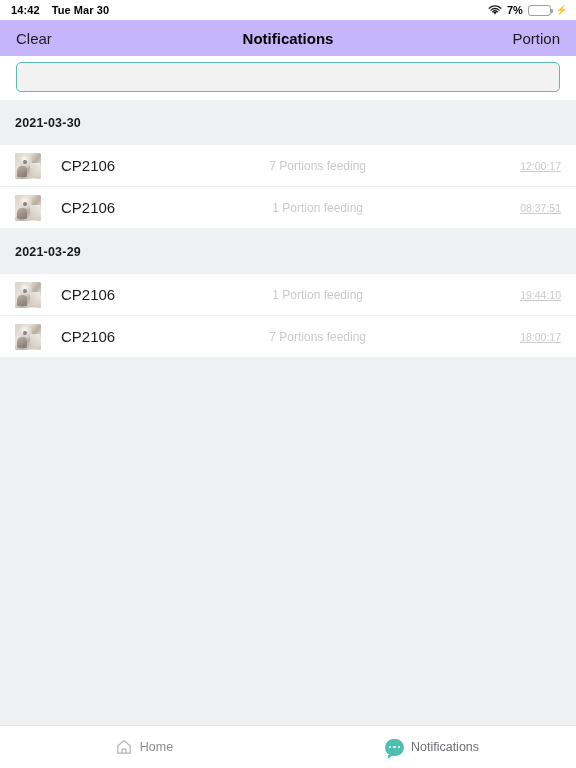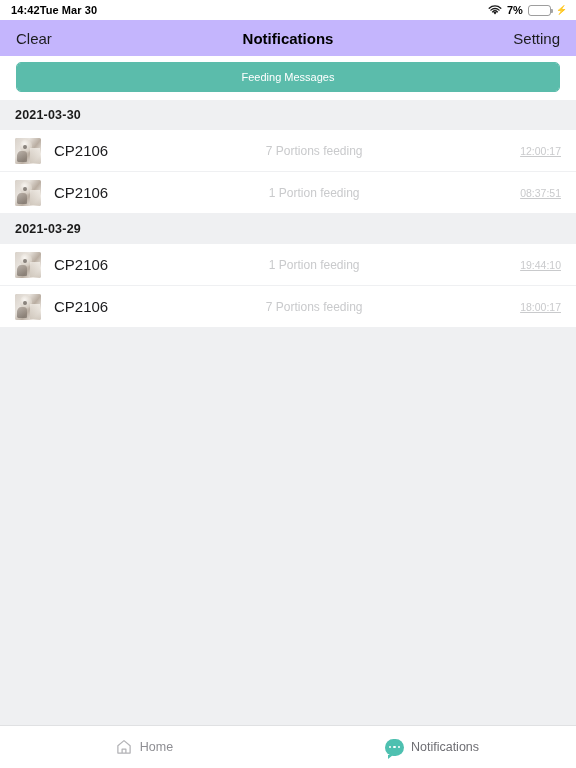--- a/index.html
+++ b/index.html
@@ -24,21 +24,21 @@
   .statusbar {
     height: 20px;
     background: #ffffff;
     display: flex;
     align-items: center;
     padding: 0 8px 0 11px;
     font-size: 11px;
     color: #000;
     flex: 0 0 auto;
   }
-  .sb-left { display: flex; align-items: center; }
+  .sb-left { display: flex; align-items: center; gap: 12px; }
   .sb-time { font-weight: 600; letter-spacing: .1px; }
   .sb-date { font-weight: 600; letter-spacing: .1px; }
   .sb-spacer { flex: 1; }
   .sb-right { display: flex; align-items: center; gap: 5px; }
   .sb-batt-pct { font-weight: 600; font-size: 11px; }
   .batt {
     width: 23px; height: 11px;
     border: 1px solid rgba(0,0,0,.38);
     border-radius: 3px;
     position: relative;
@@ -119,21 +119,21 @@
     border-left: 1px solid #5bbcab;
   }
 
   
   .list {
     flex: 1 1 auto;
     overflow: hidden;
     background: #eff0f2;
   }
   .date-header {
-    height: 30px;
+    height: 45px;
     display: flex;
     align-items: center;
     padding-left: 15px;
     background: #eff0f2;
     font-size: 12.5px;
     font-weight: bold;
     color: #1a1a1a;
     letter-spacing: .2px;
   }
   .row {
@@ -166,21 +166,21 @@
         background: linear-gradient(180deg,#8d8177 0%,#5f564f 100%); opacity:.55;
         border-radius: 40% 30% 10% 14%; }
   .t4 { left:56%; top:40%; width:40%; height:58%;
         background: linear-gradient(200deg,#f3efe9 0%,#cdc4b9 100%); opacity:.85; }
   .t5 { left:30%; top:28%; width:16%; height:18%; border-radius:50%;
         background:#4a423c; opacity:.6; }
 
   .row-name {
     font-size: 15px;
     color: #1c1c1e;
-    margin-left: 13px;
+    margin-left: 20px;
     flex: 0 0 auto;
   }
   .row-desc {
     flex: 1 1 auto;
     text-align: center;
     font-size: 12px;
     color: #c9cacc;
     margin: 4px 6px;
   }
   .row-time {
@@ -260,26 +260,25 @@
       <span class="batt">
         <span class="batt-fill" style="width: 8%; background: rgb(243, 64, 58);"></span>
       </span>
       <span class="bolt">⚡</span>
     </div>
   </div>
 
   <div class="navbar">
     <span class="nav-btn">Clear</span>
     <span class="nav-title">Notifications</span>
-    <span class="nav-btn nav-right">Setting</span>
+    <span class="nav-btn nav-right">Portion</span>
   </div>
 
   <div class="seg-wrap">
     <div class="segmented">
-      <div class="seg active">Feeding Messages</div>
     </div>
   </div>
 
   <div class="list">
 
     <div class="date-header">2021-03-30</div>
 
     <div class="row">
       <span class="thumb">
         <i class="t1"></i>

